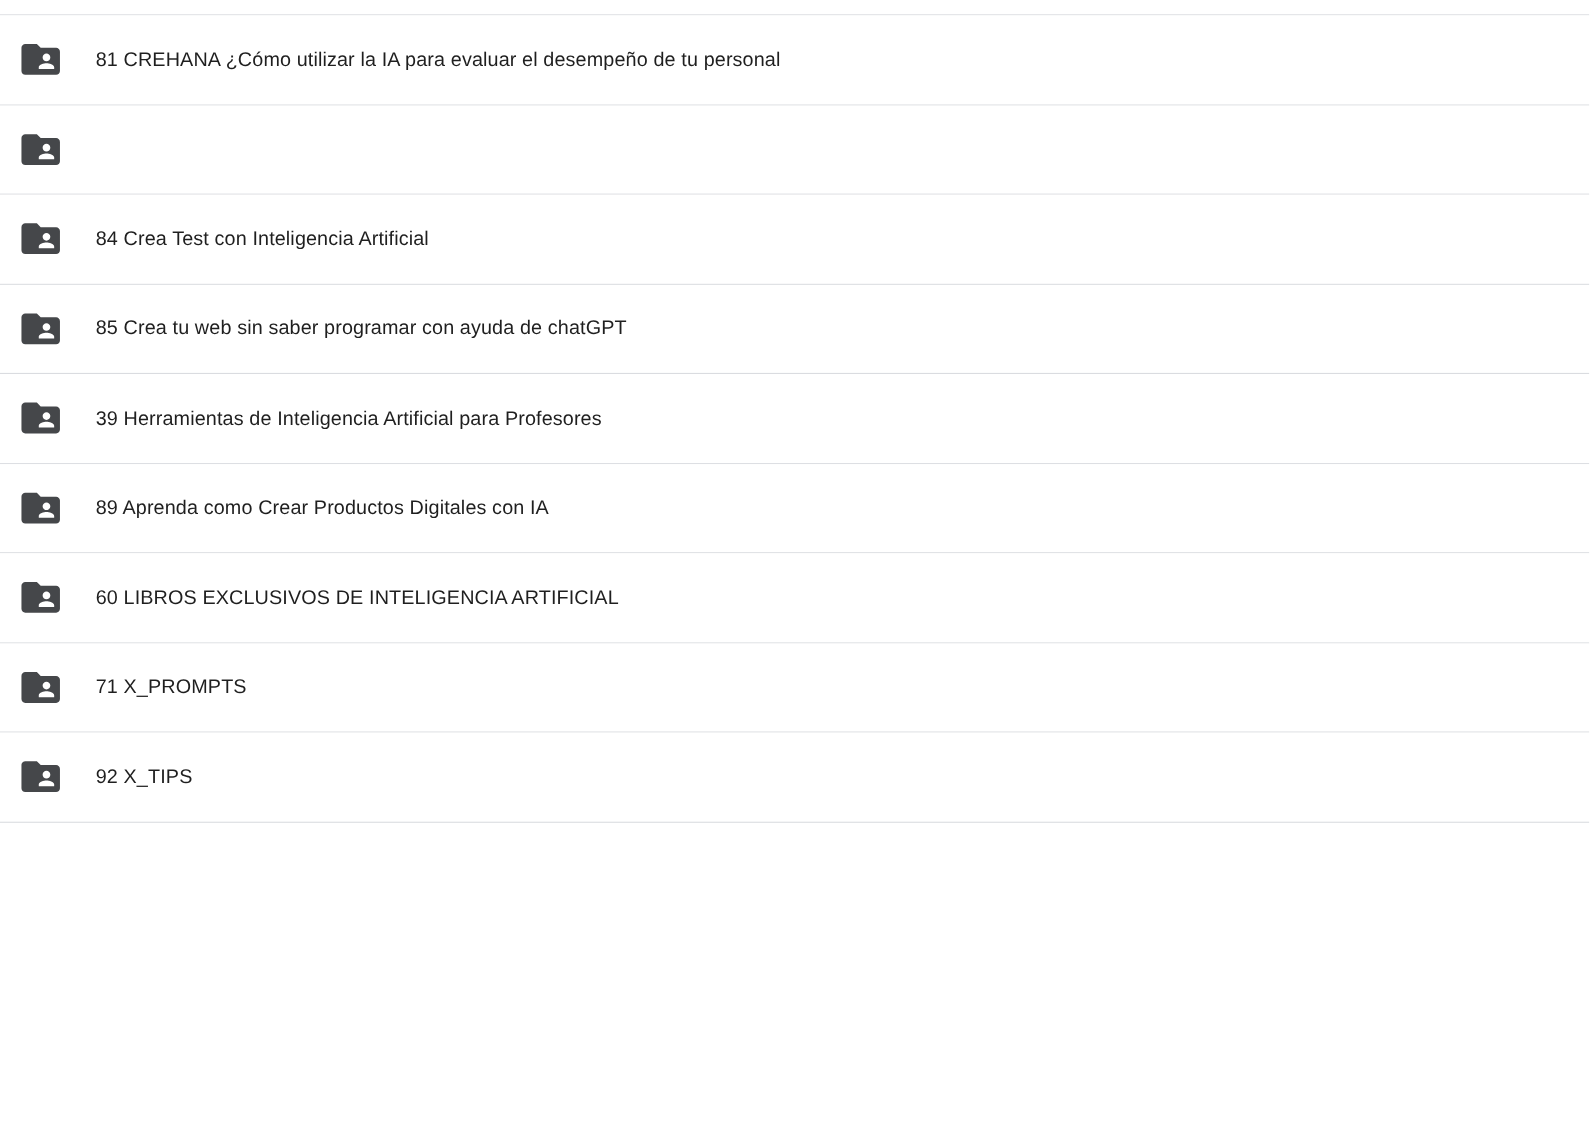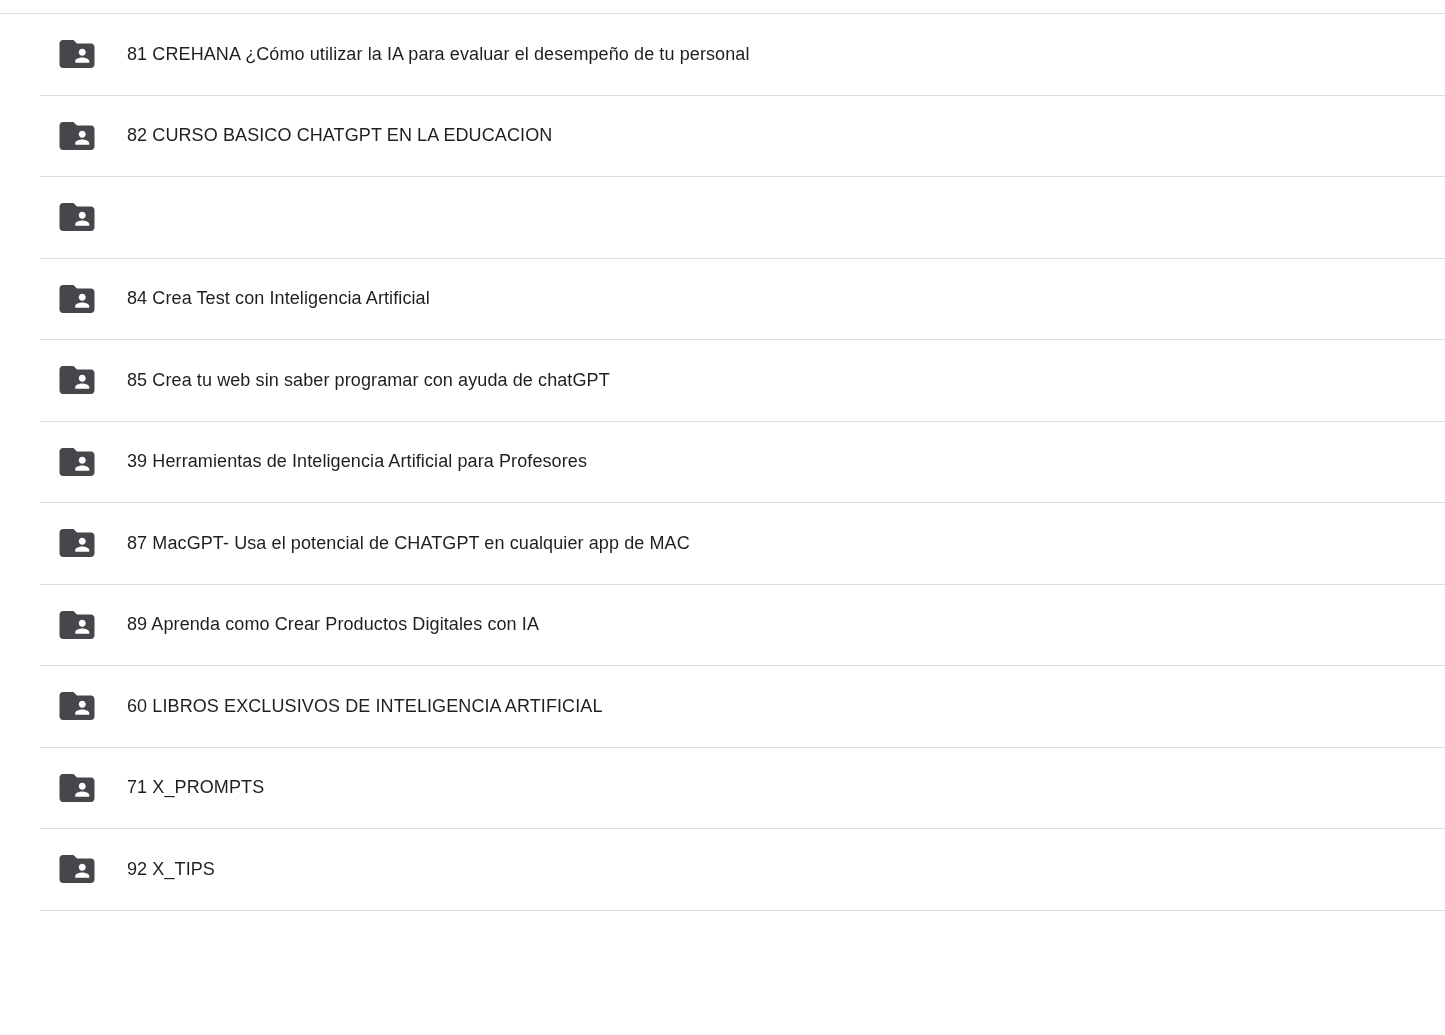--- a/index.html
+++ b/index.html
@@ -28,21 +28,20 @@
     width: 100%;
   }
   .row {
     display: flex;
     align-items: center;
     height: 81.5px;
     border-bottom: 1px solid var(--divider);
     padding-left: 16px;
     cursor: pointer;
     background: var(--bg);
-    margin-left: 40px;
   }
   .icon {
     flex: 0 0 auto;
     width: 42px;
     height: 42px;
     display: inline-flex;
     align-items: center;
     justify-content: center;
     color: var(--icon);
     margin-right: 29px;
@@ -66,28 +65,20 @@
   <div class="file-list" id="folder-list">
   <div class="row" role="button" tabindex="0" aria-label="81 CREHANA ¿Cómo utilizar la IA para evaluar el desempeño de tu personal">
     <span class="icon" aria-hidden="true">
       <svg viewBox="0 0 24 24" width="42" height="42" fill="currentColor">
         <path d="M22 6H12l-2-2H4c-1.1 0-2 .9-2 2v12c0 1.1.9 2 2 2h16c1.1 0 2-.9 2-2V8c0-1.1-.9-2-2-2zm-7 3c1.1 0 2 .9 2 2s-.9 2-2 2-2-.9-2-2 .9-2 2-2zm4 8h-8v-1c0-1.33 2.67-2 4-2s4 .67 4 2v1z"></path>
       </svg>
     </span>
     <span class="label">81 CREHANA ¿Cómo utilizar la IA para evaluar el desempeño de tu personal</span>
   </div>
 
-  <div class="row" role="button" tabindex="0" aria-label="82 CURSO BASICO CHATGPT EN LA EDUCACION">
-    <span class="icon" aria-hidden="true">
-      <svg viewBox="0 0 24 24" width="42" height="42" fill="currentColor">
-        <path d="M22 6H12l-2-2H4c-1.1 0-2 .9-2 2v12c0 1.1.9 2 2 2h16c1.1 0 2-.9 2-2V8c0-1.1-.9-2-2-2zm-7 3c1.1 0 2 .9 2 2s-.9 2-2 2-2-.9-2-2 .9-2 2-2zm4 8h-8v-1c0-1.33 2.67-2 4-2s4 .67 4 2v1z"></path>
-      </svg>
-    </span>
-    <span class="label">82 CURSO BASICO CHATGPT EN LA EDUCACION</span>
-  </div>
 
   <div class="row" role="button" tabindex="0" aria-label="83 Curso de Inglés para el Uso de Herramientas de Inteligencia Artificial">
     <span class="icon" aria-hidden="true">
       <svg viewBox="0 0 24 24" width="42" height="42" fill="currentColor">
         <path d="M22 6H12l-2-2H4c-1.1 0-2 .9-2 2v12c0 1.1.9 2 2 2h16c1.1 0 2-.9 2-2V8c0-1.1-.9-2-2-2zm-7 3c1.1 0 2 .9 2 2s-.9 2-2 2-2-.9-2-2 .9-2 2-2zm4 8h-8v-1c0-1.33 2.67-2 4-2s4 .67 4 2v1z"></path>
       </svg>
     </span>
   </div>
 
   <div class="row" role="button" tabindex="0" aria-label="84 Crea Test con Inteligencia Artificial">
@@ -110,28 +101,20 @@
 
   <div class="row" role="button" tabindex="0" aria-label="86 Herramientas de Inteligencia Artificial para Profesores">
     <span class="icon" aria-hidden="true">
       <svg viewBox="0 0 24 24" width="42" height="42" fill="currentColor">
         <path d="M22 6H12l-2-2H4c-1.1 0-2 .9-2 2v12c0 1.1.9 2 2 2h16c1.1 0 2-.9 2-2V8c0-1.1-.9-2-2-2zm-7 3c1.1 0 2 .9 2 2s-.9 2-2 2-2-.9-2-2 .9-2 2-2zm4 8h-8v-1c0-1.33 2.67-2 4-2s4 .67 4 2v1z"></path>
       </svg>
     </span>
     <span class="label">39 Herramientas de Inteligencia Artificial para Profesores</span>
   </div>
 
-  <div class="row" role="button" tabindex="0" aria-label="87 MacGPT- Usa el potencial de CHATGPT en cualquier app de MAC">
-    <span class="icon" aria-hidden="true">
-      <svg viewBox="0 0 24 24" width="42" height="42" fill="currentColor">
-        <path d="M22 6H12l-2-2H4c-1.1 0-2 .9-2 2v12c0 1.1.9 2 2 2h16c1.1 0 2-.9 2-2V8c0-1.1-.9-2-2-2zm-7 3c1.1 0 2 .9 2 2s-.9 2-2 2-2-.9-2-2 .9-2 2-2zm4 8h-8v-1c0-1.33 2.67-2 4-2s4 .67 4 2v1z"></path>
-      </svg>
-    </span>
-    <span class="label">87 MacGPT- Usa el potencial de CHATGPT en cualquier app de MAC</span>
-  </div>
 
 
   <div class="row" role="button" tabindex="0" aria-label="89 Aprenda como Crear Productos Digitales con IA">
     <span class="icon" aria-hidden="true">
       <svg viewBox="0 0 24 24" width="42" height="42" fill="currentColor">
         <path d="M22 6H12l-2-2H4c-1.1 0-2 .9-2 2v12c0 1.1.9 2 2 2h16c1.1 0 2-.9 2-2V8c0-1.1-.9-2-2-2zm-7 3c1.1 0 2 .9 2 2s-.9 2-2 2-2-.9-2-2 .9-2 2-2zm4 8h-8v-1c0-1.33 2.67-2 4-2s4 .67 4 2v1z"></path>
       </svg>
     </span>
     <span class="label">89 Aprenda como Crear Productos Digitales con IA</span>
   </div>

